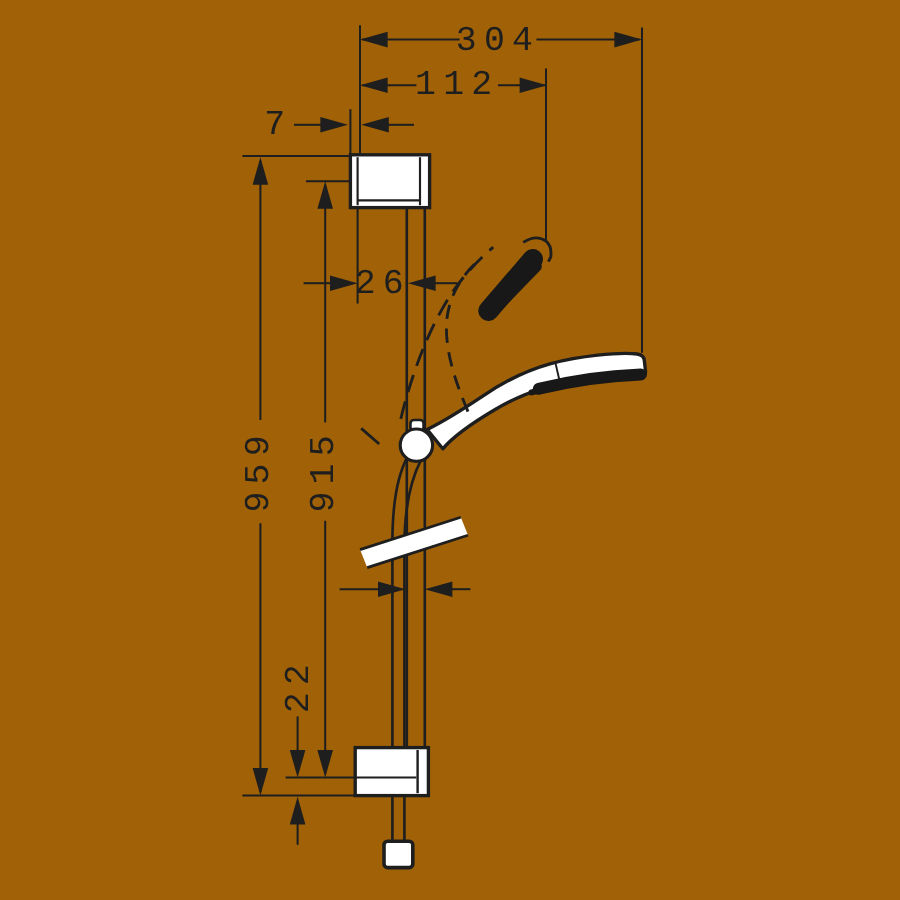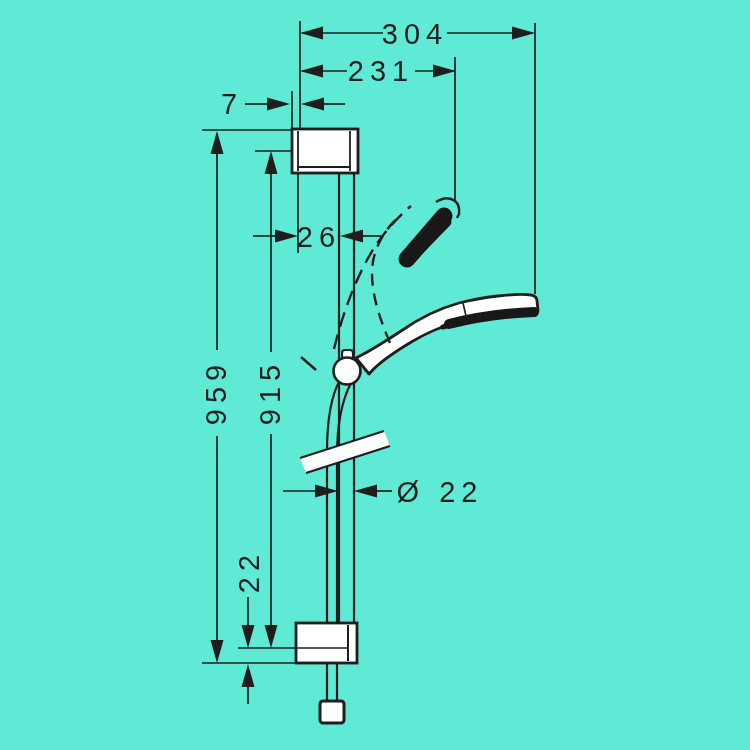--- a/index.html
+++ b/index.html
@@ -1,17 +1,17 @@
 <!DOCTYPE html>
 <html><head>
 <meta charset="utf-8">
 <style>
   html,body{margin:0;padding:0;background:#ffffff;}
-  #stage{position:relative;width:750px;height:750px;background:#5eead4;overflow:hidden;
-         font-family:Liberation Sans, sans-serif;}
+  #stage{position:relative;width:750px;height:750px;background:#a16207;overflow:hidden;
+         font-family:Liberation Mono, monospace;}
   #drawing{position:absolute;left:0;top:0;width:750px;height:750px;}
   .label{position:absolute;font-size:29px;letter-spacing:6px;color:#1e1e1e;
          transform:translate(-50%,-50%);white-space:nowrap;line-height:1;}
   .label.vert{transform:translate(-50%,-50%) rotate(-90deg);}
 </style>
 </head>
 <body>
 
 <div id="stage">
 
@@ -117,21 +117,20 @@
       <polygon points="217,131 210.5,154 223.5,154"></polygon>
       <polygon points="217,663 210.5,640 223.5,640"></polygon>
       <polygon points="271,151 264.5,174 277.5,174"></polygon>
       <polygon points="271,648 264.5,625 277.5,625"></polygon>
       <polygon points="248,648 241.5,625 254.5,625"></polygon>
       <polygon points="248,664 241.5,687 254.5,687"></polygon>
     </g>
   </svg>
 
   <div class="label" style="left:415px;top:34px">304</div>
-  <div class="label" style="left:381px;top:71px">231</div>
+  <div class="label" style="left:381px;top:71px">112</div>
   <div class="label" style="left:232px;top:104px">7</div>
   <div class="label" style="left:319px;top:237px">26</div>
   <div class="label vert" style="left:216px;top:392px">959</div>
   <div class="label vert" style="left:270px;top:392px">915</div>
-  <div class="label" style="left:440px;top:492px">Ø 22</div>
   <div class="label vert" style="left:249px;top:571px">22</div>
 
 </div>
 
 </body></html>

